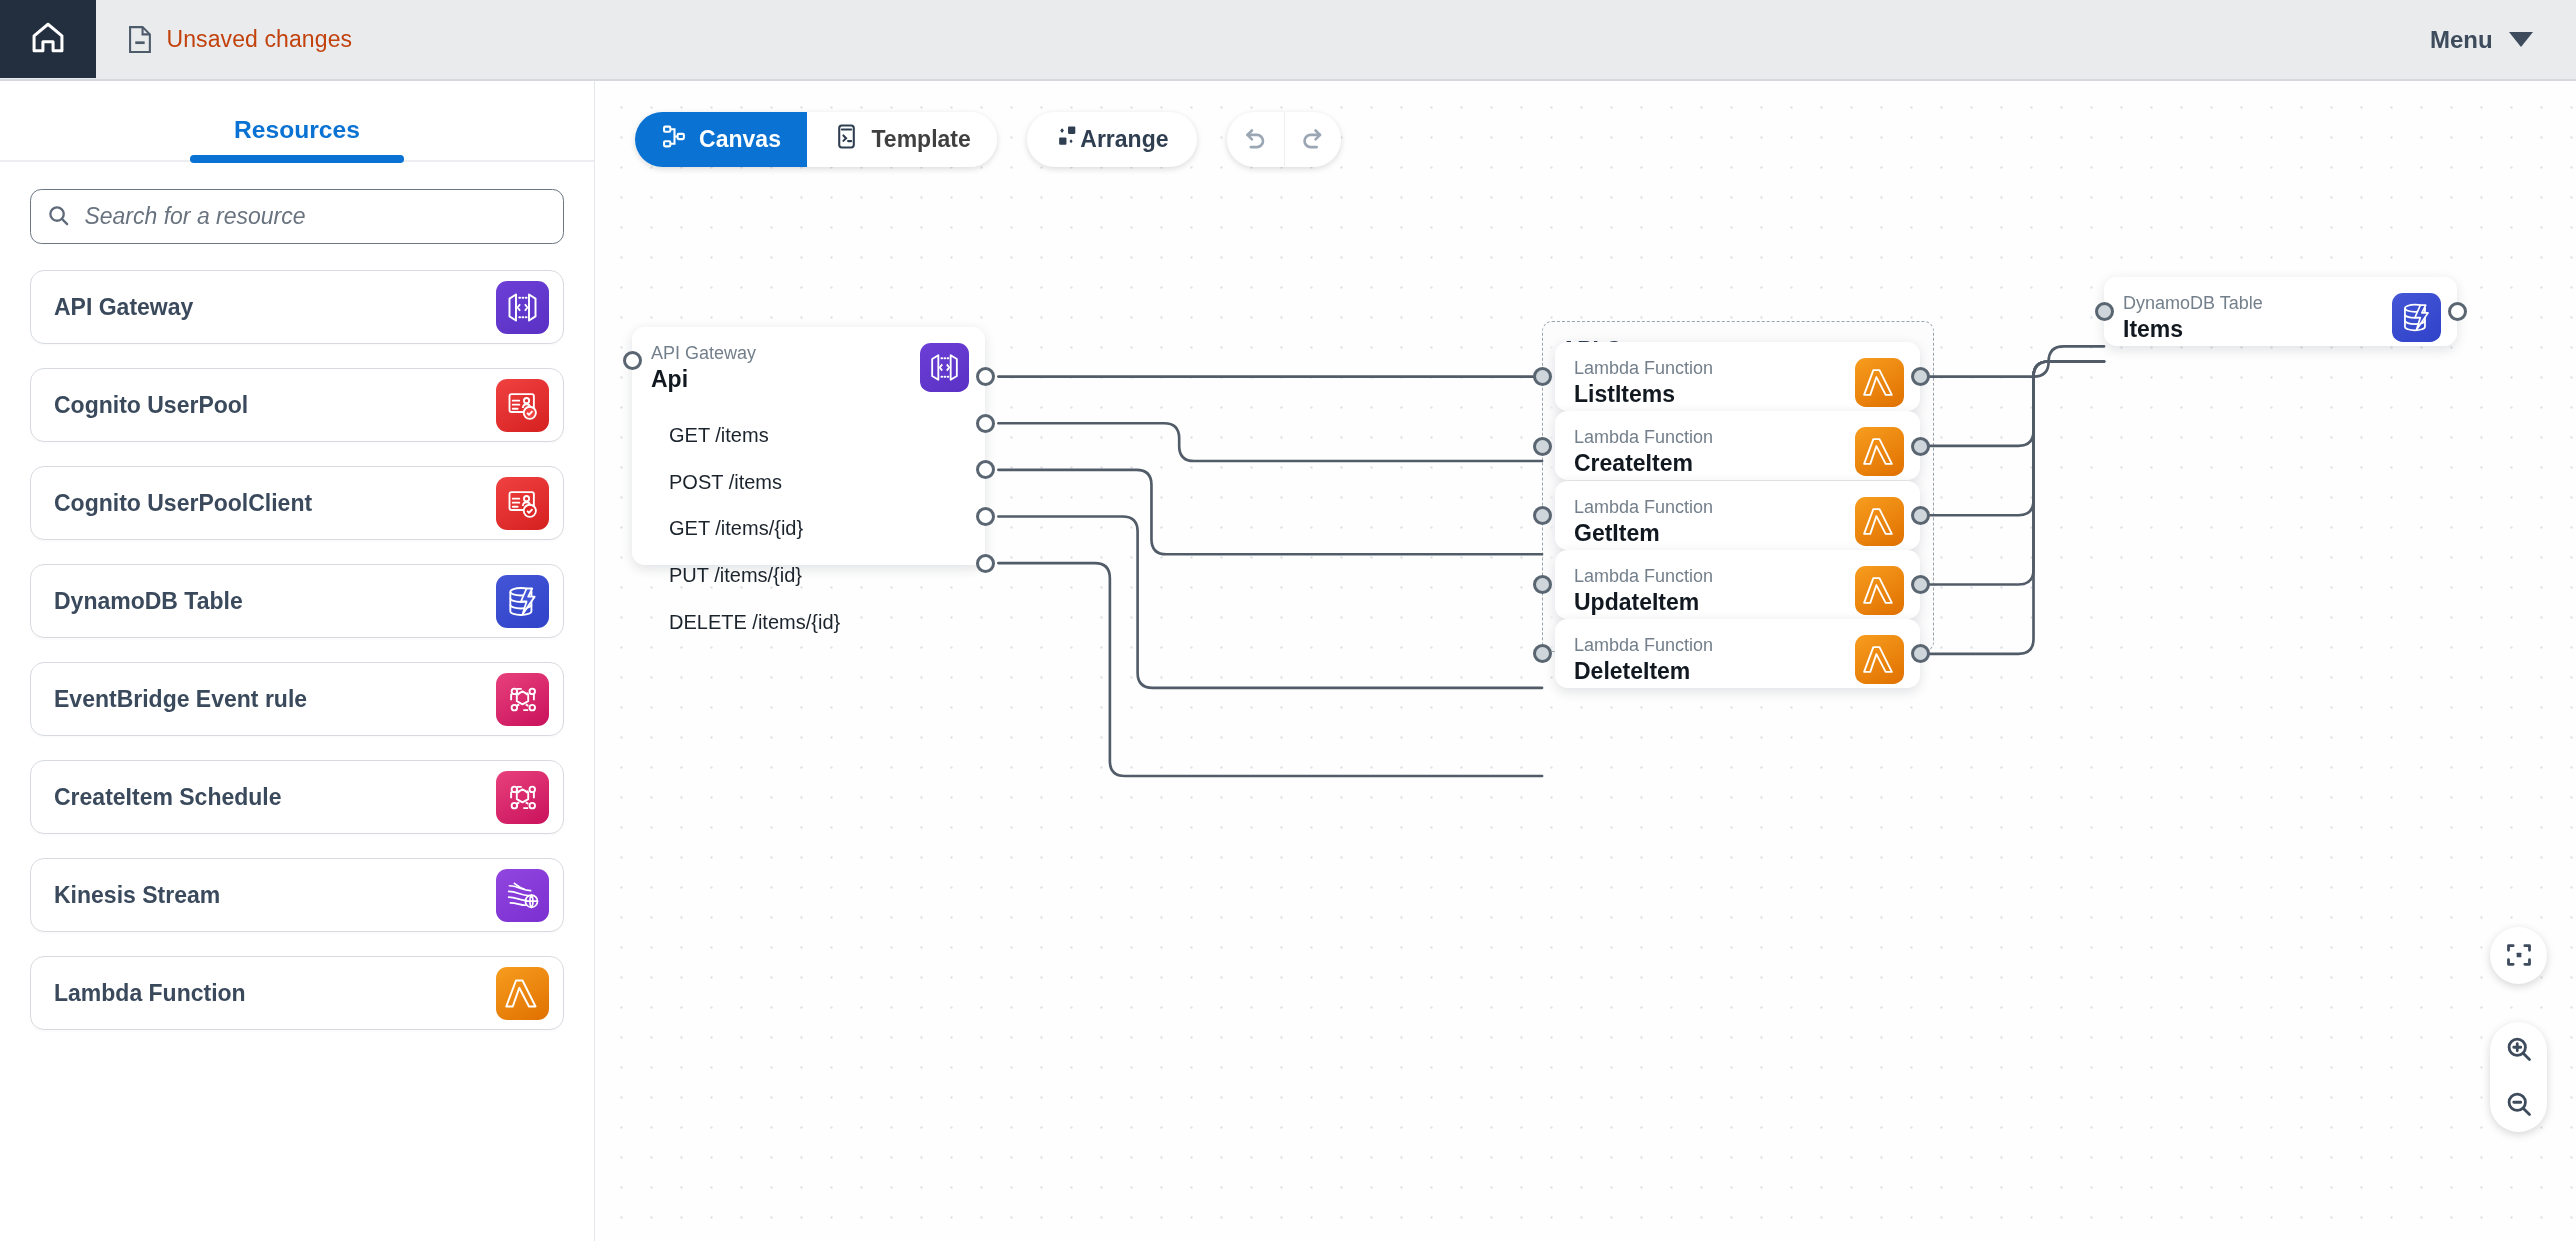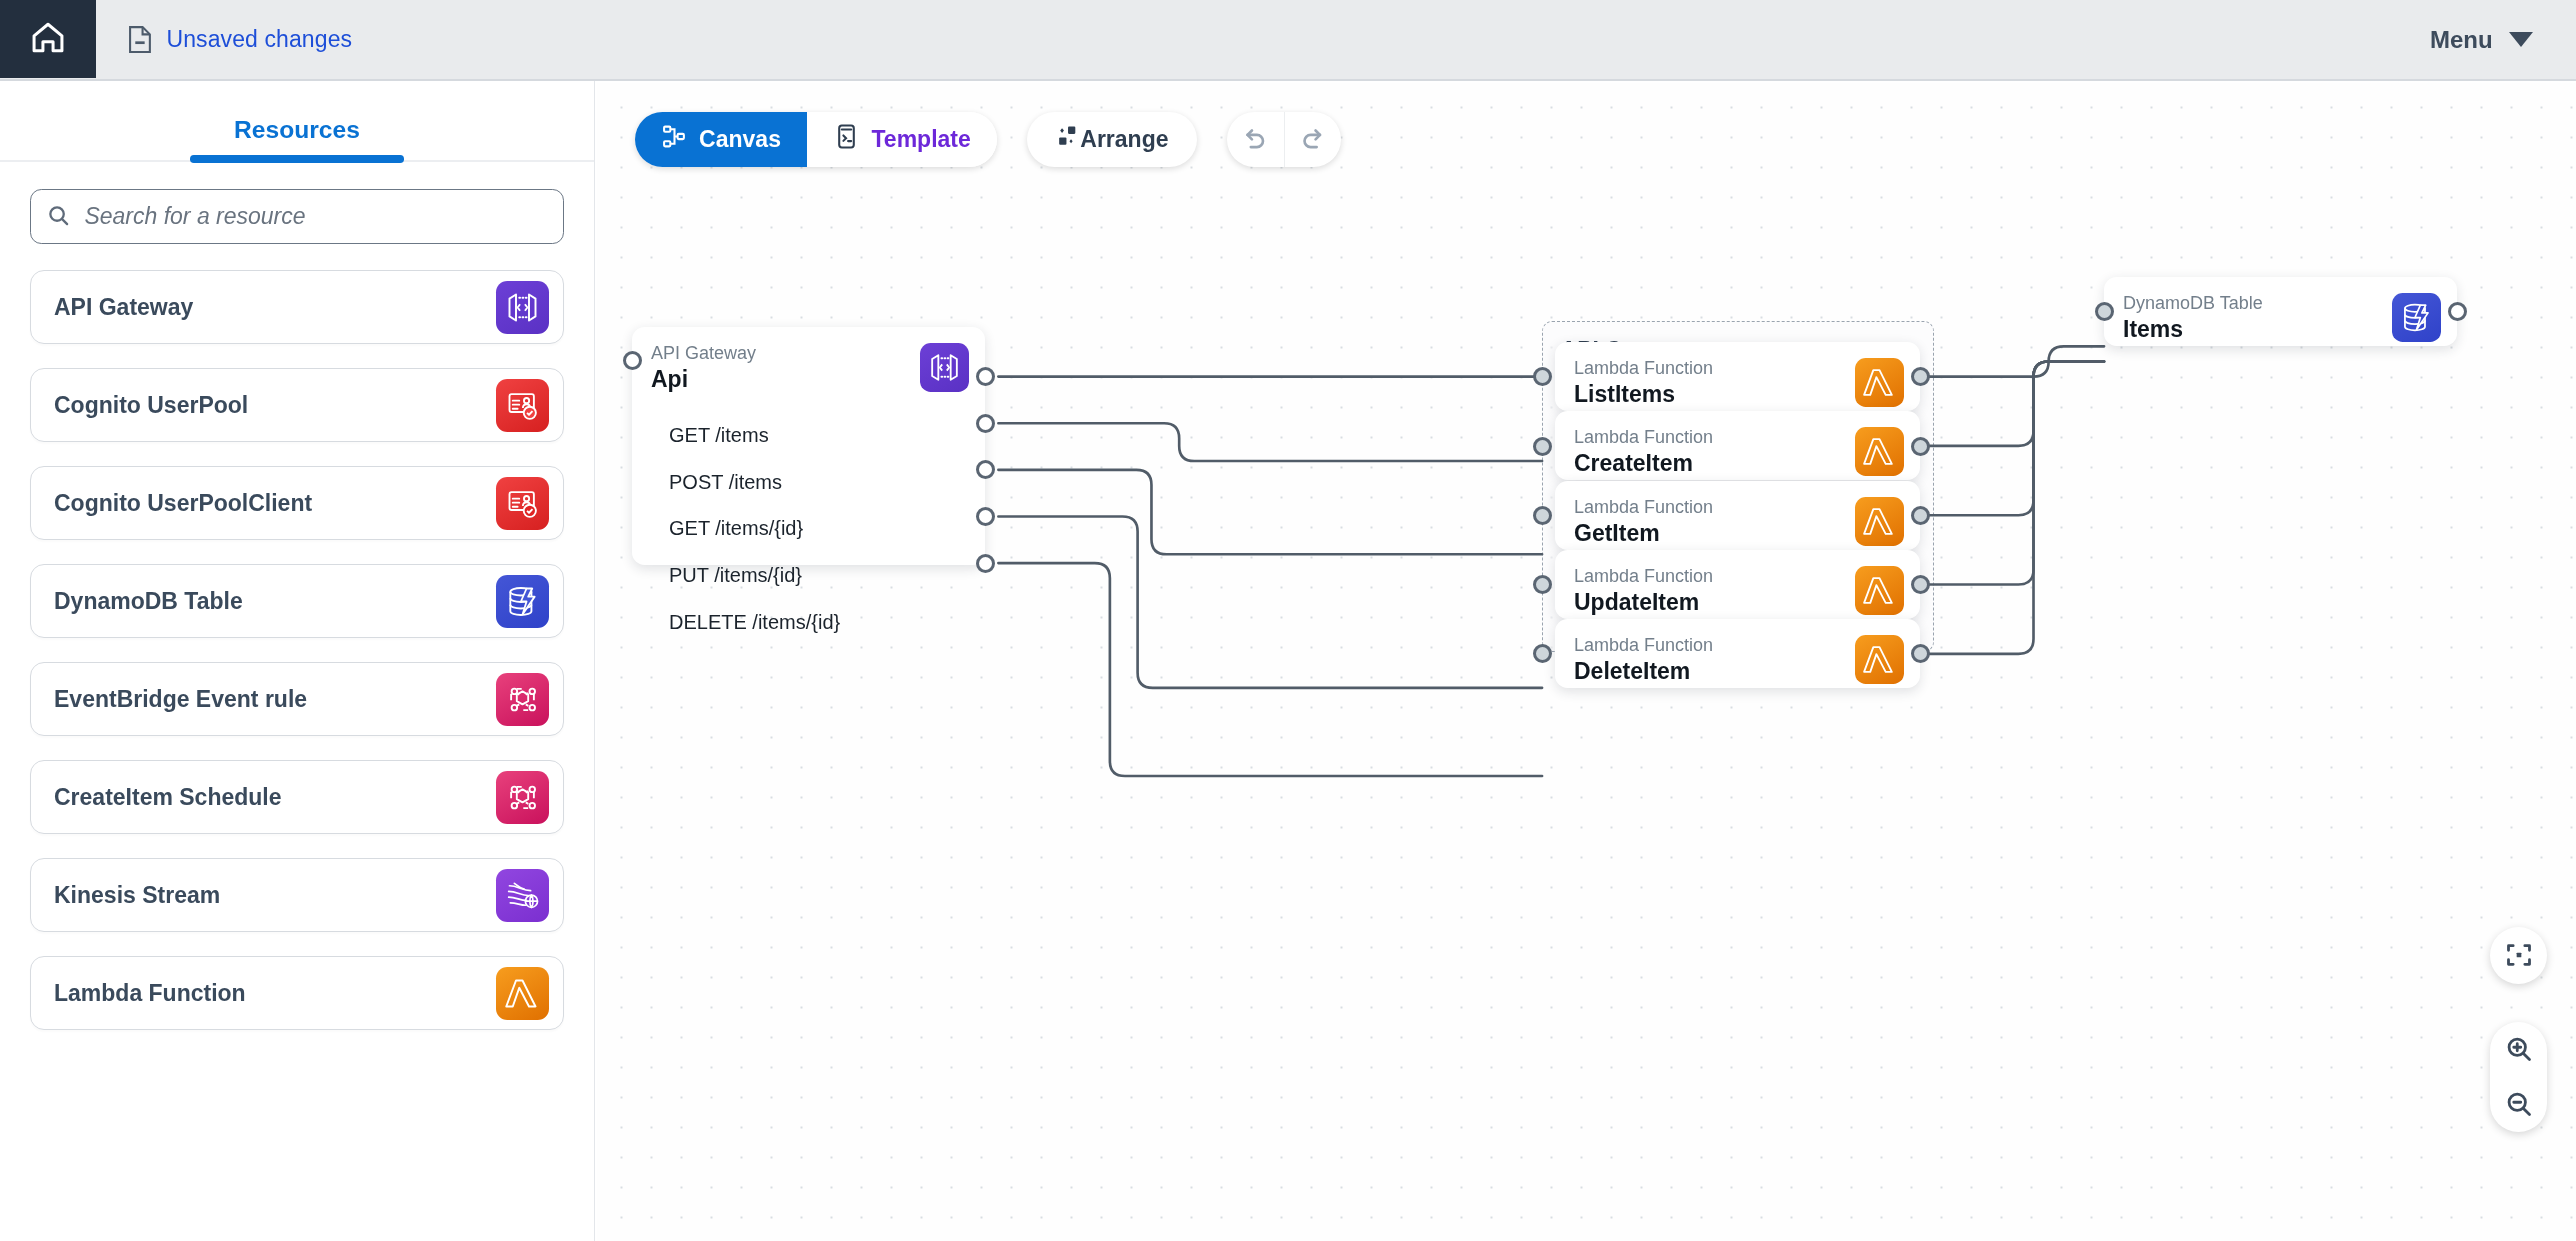--- a/index.html
+++ b/index.html
@@ -25,21 +25,21 @@
     cursor: pointer; flex: 0 0 auto;
   }
   #home-btn svg { width: 38px; height: 38px; }
   #doc-status {
     display: flex; align-items: center; gap: 14px;
     padding-left: 31.5px;
     flex: 1 1 auto;
   }
   #doc-status .doc-icon { width: 25px; height: 30px; display:block; }
   #doc-status .label {
-    font-size: 23px; color: #1d4ed8; letter-spacing: 0.1px;
+    font-size: 23px; color: #c2410c; letter-spacing: 0.1px;
   }
   #menu-btn {
     display: flex; align-items: center; gap: 16.4px;
     padding-right: 43px; cursor: pointer;
   }
   #menu-btn .menu-label {
     font-size: 24px; font-weight: bold; color: #3d4b5c;
   }
   #menu-btn .caret {
     width: 0; height: 0;
@@ -157,21 +157,21 @@
     display: flex;
     border-radius: 28px;
     overflow: hidden;
     background: #fff;
     box-shadow: 0 1.9px 6.3px rgba(0,0,0,0.14);
   }
   .seg-btn {
     display: flex; align-items: center; gap: 12.6px;
     height: 55px; padding: 0 26.5px;
     font-size: 23px; font-weight: bold;
-    color: #6d28d9; cursor: pointer;
+    color: #404040; cursor: pointer;
     background: #fff;
   }
   .seg-btn.active { background: #0972d3; color: #ffffff; }
   .seg-btn svg { width: 25px; height: 25px; flex:0 0 auto; }
 
   .pill-btn {
     display: flex; align-items: center; gap: 0;
     height: 55px; padding: 0 28px;
     border-radius: 28px;
     background: #fff;

